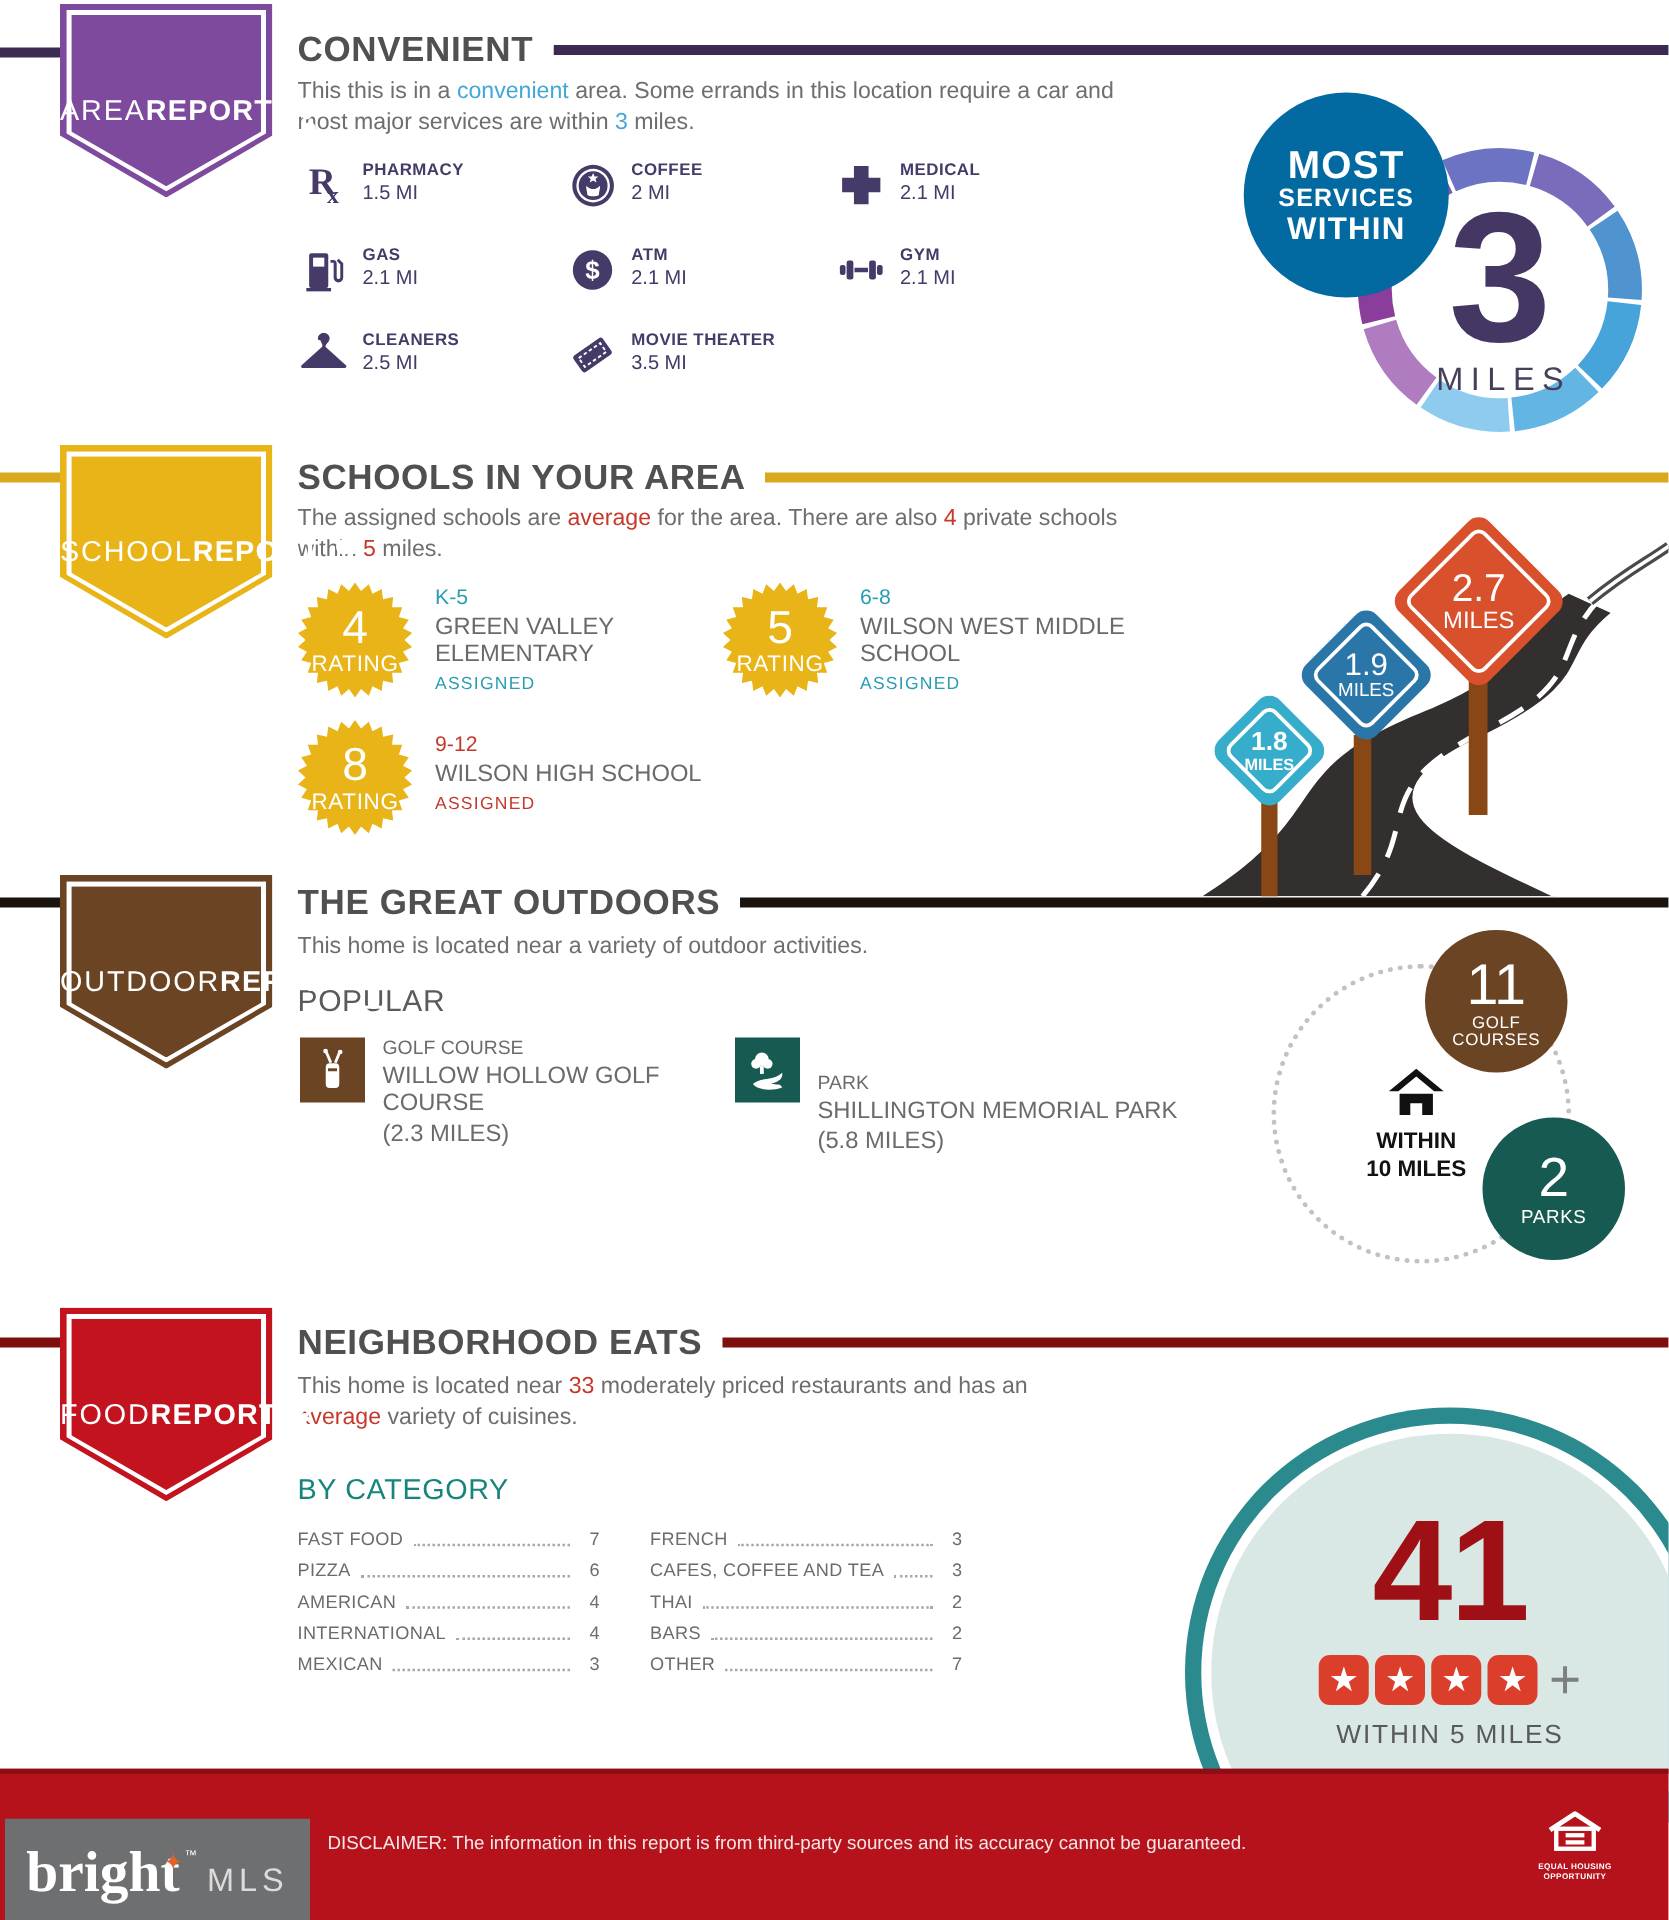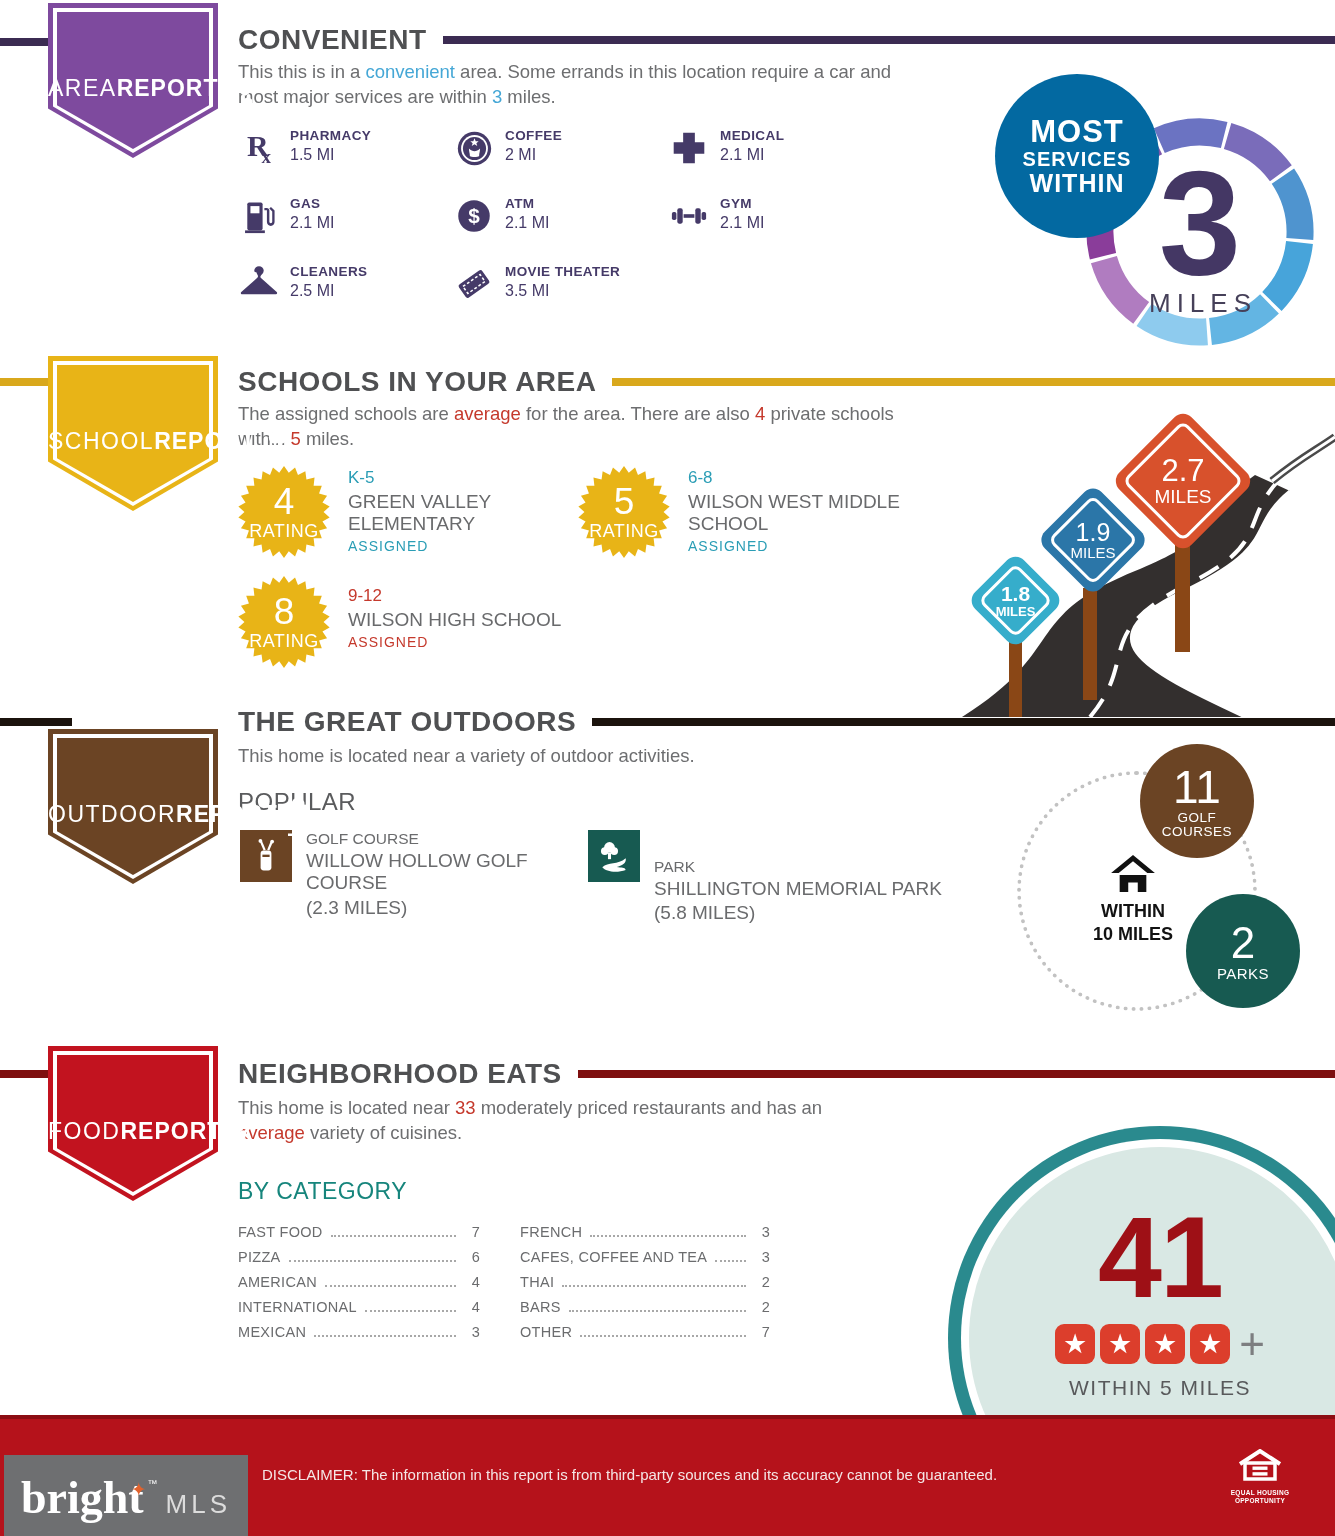--- a/index.html
+++ b/index.html
@@ -381,21 +381,21 @@
         <span style="font-size:19px;">MILES</span>
       </div>
   </div>
 
   <div class="stub" style="top:718px;background:#1b130d;"></div>
   <div class="sec-head" style="top:704px;">
     <h2>THE GREAT OUTDOORS</h2>
     <div class="sec-rule" style="background:#1b130d;"></div>
   </div>
 
-  <div class="badge" style="top:729px;text-align:center;">
+  <div class="badge" style="top:700px;text-align:center;">
     <div class="layer l1" style="background: rgb(107, 68, 36);"></div>
     <div class="layer l2"></div>
     <div class="layer l3" style="background: rgb(107, 68, 36);"></div>
     <div class="badge-content">
       <span class="badge-line1">OUTDOOR</span>
       <span class="badge-line2">REPORT</span>
       <span class="badge-icon">
         <svg width="40" height="44" viewBox="0 0 40 44" fill="#fff">
           <circle cx="20" cy="10" r="6.5"></circle>
             <circle cx="13.5" cy="16" r="5.5"></circle>

